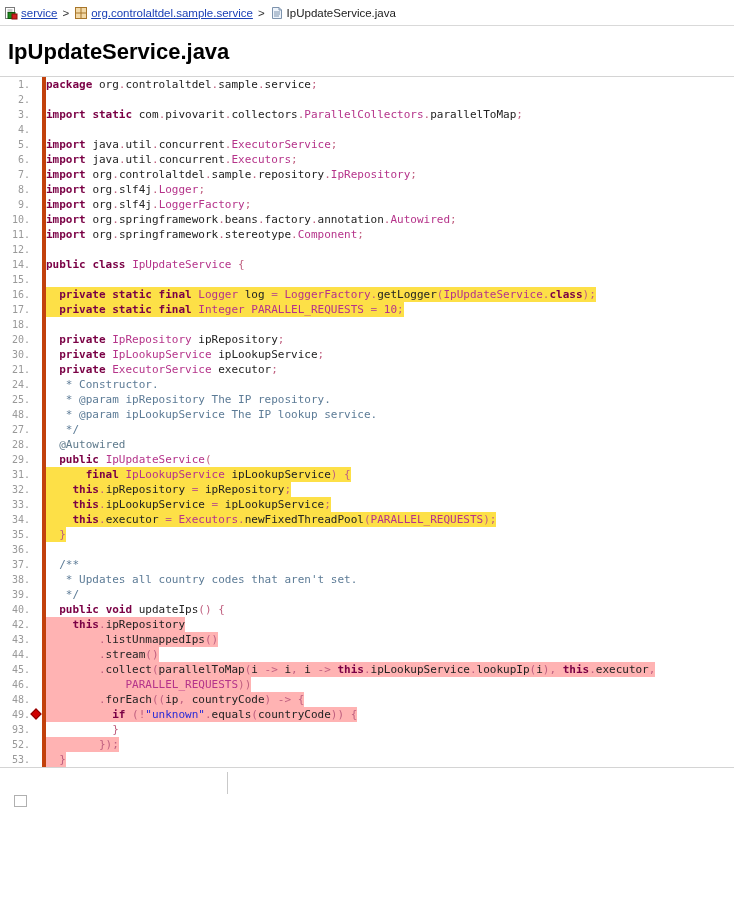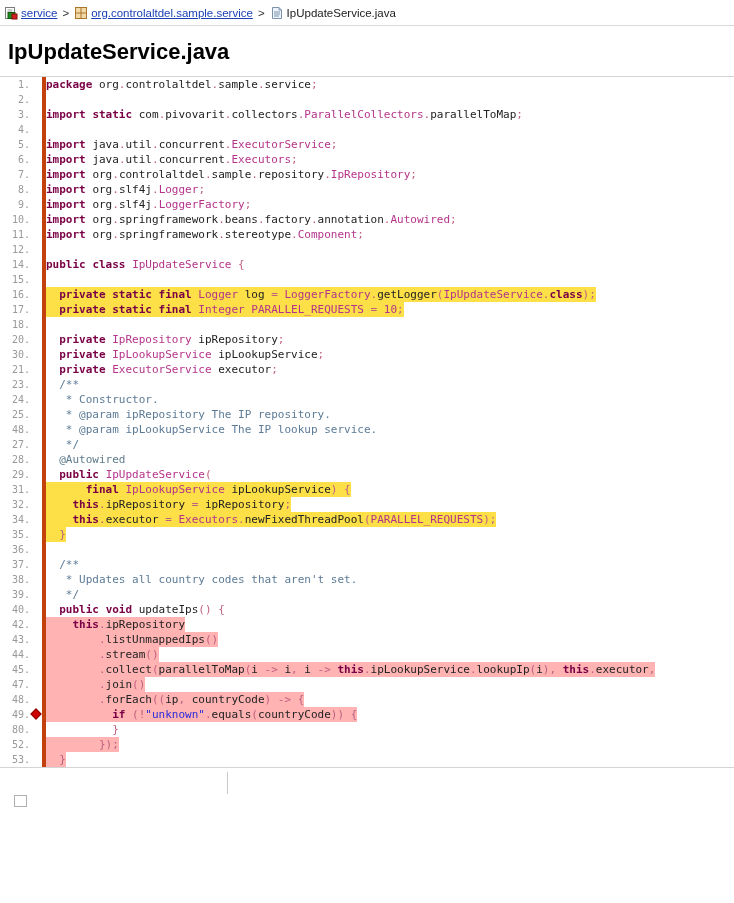--- a/index.html
+++ b/index.html
@@ -283,95 +283,95 @@
           <td class="ln">30.</td>
           <td class="mk"></td>
           <td class="src"><span class="hl">  <span class="kw">private</span> <span class="cls">IpLookupService</span> <span class="pln">ipLookupService</span><span class="sc">;</span></span></td>
         </tr>
         <tr>
           <td class="ln">21.</td>
           <td class="mk"></td>
           <td class="src"><span class="hl">  <span class="kw">private</span> <span class="cls">ExecutorService</span> <span class="pln">executor</span><span class="sc">;</span></span></td>
         </tr>
         <tr>
-          <td class="ln">23.</td>
+          <td class="ln">24.</td>
+          <td class="mk"></td>
+          <td class="src"><span class="hl"><span class="cmt">   * Constructor.</span></span></td>
+        </tr>
+        <tr>
+          <td class="ln">25.</td>
+          <td class="mk"></td>
+          <td class="src"><span class="hl"><span class="cmt">   * @param ipRepository The IP repository.</span></span></td>
+        </tr>
+        <tr>
+          <td class="ln">48.</td>
+          <td class="mk"></td>
+          <td class="src"><span class="hl"><span class="cmt">   * @param ipLookupService The IP lookup service.</span></span></td>
+        </tr>
+        <tr>
+          <td class="ln">27.</td>
+          <td class="mk"></td>
+          <td class="src"><span class="hl"><span class="cmt">   */</span></span></td>
+        </tr>
+        <tr>
+          <td class="ln">28.</td>
+          <td class="mk"></td>
+          <td class="src"><span class="hl">  <span class="ann">@Autowired</span></span></td>
+        </tr>
+        <tr>
+          <td class="ln">29.</td>
+          <td class="mk"></td>
+          <td class="src"><span class="hl">  <span class="kw">public</span> <span class="cls">IpUpdateService</span><span class="sc">(</span></span></td>
+        </tr>
+        <tr>
+          <td class="ln">31.</td>
+          <td class="mk"></td>
+          <td class="src"><span class="hl hl-add">      <span class="kw">final</span> <span class="cls">IpLookupService</span> <span class="pln">ipLookupService</span><span class="sc">)</span> <span class="sc">{</span></span></td>
+        </tr>
+        <tr>
+          <td class="ln">32.</td>
+          <td class="mk"></td>
+          <td class="src"><span class="hl hl-add">    <span class="kw">this</span><span class="sc">.</span><span class="pln">ipRepository</span> <span class="sc">=</span> <span class="pln">ipRepository</span><span class="sc">;</span></span></td>
+        </tr>
+        <tr>
+          <td class="ln">33.</td>
+          <td class="mk"></td>
+          <td class="src"><span class="hl hl-add">    <span class="kw">this</span><span class="sc">.</span><span class="pln">ipLookupService</span> <span class="sc">=</span> <span class="pln">ipLookupService</span><span class="sc">;</span></span></td>
+        </tr>
+        <tr>
+          <td class="ln">34.</td>
+          <td class="mk"></td>
+          <td class="src"><span class="hl hl-add">    <span class="kw">this</span><span class="sc">.</span><span class="pln">executor</span> <span class="sc">=</span> <span class="cls">Executors</span><span class="sc">.</span><span class="pln">newFixedThreadPool</span><span class="sc">(</span><span class="cls">PARALLEL_REQUESTS</span><span class="sc">)</span><span class="sc">;</span></span></td>
+        </tr>
+        <tr>
+          <td class="ln">35.</td>
+          <td class="mk"></td>
+          <td class="src"><span class="hl hl-add">  <span class="sc">}</span></span></td>
+        </tr>
+        <tr>
+          <td class="ln">36.</td>
+          <td class="mk"></td>
+          <td class="src"><span class="hl">&nbsp;</span></td>
+        </tr>
+        <tr>
+          <td class="ln">37.</td>
           <td class="mk"></td>
           <td class="src"><span class="hl"><span class="cmt">  /**</span></span></td>
         </tr>
         <tr>
-          <td class="ln">24.</td>
-          <td class="mk"></td>
-          <td class="src"><span class="hl"><span class="cmt">   * Constructor.</span></span></td>
-        </tr>
-        <tr>
-          <td class="ln">25.</td>
-          <td class="mk"></td>
-          <td class="src"><span class="hl"><span class="cmt">   * @param ipRepository The IP repository.</span></span></td>
-        </tr>
-        <tr>
-          <td class="ln">48.</td>
-          <td class="mk"></td>
-          <td class="src"><span class="hl"><span class="cmt">   * @param ipLookupService The IP lookup service.</span></span></td>
-        </tr>
-        <tr>
-          <td class="ln">27.</td>
+          <td class="ln">38.</td>
+          <td class="mk"></td>
+          <td class="src"><span class="hl"><span class="cmt">   * Updates all country codes that aren't set.</span></span></td>
+        </tr>
+        <tr>
+          <td class="ln">39.</td>
           <td class="mk"></td>
           <td class="src"><span class="hl"><span class="cmt">   */</span></span></td>
         </tr>
         <tr>
-          <td class="ln">28.</td>
-          <td class="mk"></td>
-          <td class="src"><span class="hl">  <span class="ann">@Autowired</span></span></td>
-        </tr>
-        <tr>
-          <td class="ln">29.</td>
-          <td class="mk"></td>
-          <td class="src"><span class="hl">  <span class="kw">public</span> <span class="cls">IpUpdateService</span><span class="sc">(</span></span></td>
-        </tr>
-        <tr>
-          <td class="ln">31.</td>
-          <td class="mk"></td>
-          <td class="src"><span class="hl hl-add">      <span class="kw">final</span> <span class="cls">IpLookupService</span> <span class="pln">ipLookupService</span><span class="sc">)</span> <span class="sc">{</span></span></td>
-        </tr>
-        <tr>
-          <td class="ln">32.</td>
-          <td class="mk"></td>
-          <td class="src"><span class="hl hl-add">    <span class="kw">this</span><span class="sc">.</span><span class="pln">ipRepository</span> <span class="sc">=</span> <span class="pln">ipRepository</span><span class="sc">;</span></span></td>
-        </tr>
-        <tr>
-          <td class="ln">34.</td>
-          <td class="mk"></td>
-          <td class="src"><span class="hl hl-add">    <span class="kw">this</span><span class="sc">.</span><span class="pln">executor</span> <span class="sc">=</span> <span class="cls">Executors</span><span class="sc">.</span><span class="pln">newFixedThreadPool</span><span class="sc">(</span><span class="cls">PARALLEL_REQUESTS</span><span class="sc">)</span><span class="sc">;</span></span></td>
-        </tr>
-        <tr>
-          <td class="ln">35.</td>
-          <td class="mk"></td>
-          <td class="src"><span class="hl hl-add">  <span class="sc">}</span></span></td>
-        </tr>
-        <tr>
-          <td class="ln">36.</td>
-          <td class="mk"></td>
-          <td class="src"><span class="hl">&nbsp;</span></td>
-        </tr>
-        <tr>
-          <td class="ln">37.</td>
-          <td class="mk"></td>
-          <td class="src"><span class="hl"><span class="cmt">  /**</span></span></td>
-        </tr>
-        <tr>
-          <td class="ln">38.</td>
-          <td class="mk"></td>
-          <td class="src"><span class="hl"><span class="cmt">   * Updates all country codes that aren't set.</span></span></td>
-        </tr>
-        <tr>
-          <td class="ln">39.</td>
-          <td class="mk"></td>
-          <td class="src"><span class="hl"><span class="cmt">   */</span></span></td>
-        </tr>
-        <tr>
           <td class="ln">40.</td>
           <td class="mk"></td>
           <td class="src"><span class="hl">  <span class="kw">public</span> <span class="kw">void</span> <span class="pln">updateIps</span><span class="sc">(</span><span class="sc">)</span> <span class="sc">{</span></span></td>
         </tr>
         <tr>
           <td class="ln">42.</td>
           <td class="mk"></td>
           <td class="src"><span class="hl hl-del">    <span class="kw">this</span><span class="sc">.</span><span class="pln">ipRepository</span></span></td>
         </tr>
         <tr>
@@ -383,36 +383,36 @@
           <td class="ln">44.</td>
           <td class="mk"></td>
           <td class="src"><span class="hl hl-del">        <span class="sc">.</span><span class="pln">stream</span><span class="sc">(</span><span class="sc">)</span></span></td>
         </tr>
         <tr>
           <td class="ln">45.</td>
           <td class="mk"></td>
           <td class="src"><span class="hl hl-del">        <span class="sc">.</span><span class="pln">collect</span><span class="sc">(</span><span class="pln">parallelToMap</span><span class="sc">(</span><span class="pln">i</span> <span class="sc">-</span><span class="sc">&gt;</span> <span class="pln">i</span><span class="sc">,</span> <span class="pln">i</span> <span class="sc">-</span><span class="sc">&gt;</span> <span class="kw">this</span><span class="sc">.</span><span class="pln">ipLookupService</span><span class="sc">.</span><span class="pln">lookupIp</span><span class="sc">(</span><span class="pln">i</span><span class="sc">)</span><span class="sc">,</span> <span class="kw">this</span><span class="sc">.</span><span class="pln">executor</span><span class="sc">,</span></span></td>
         </tr>
         <tr>
-          <td class="ln">47.</td>
-          <td class="mk"></td>
-          <td class="src"><span class="hl hl-del">        <span class="sc">.</span><span class="pln">join</span><span class="sc">(</span><span class="sc">)</span></span></td>
+          <td class="ln">46.</td>
+          <td class="mk"></td>
+          <td class="src"><span class="hl hl-del">            <span class="cls">PARALLEL_REQUESTS</span><span class="sc">)</span><span class="sc">)</span></span></td>
         </tr>
         <tr>
           <td class="ln">48.</td>
           <td class="mk"></td>
           <td class="src"><span class="hl hl-del">        <span class="sc">.</span><span class="pln">forEach</span><span class="sc">(</span><span class="sc">(</span><span class="pln">ip</span><span class="sc">,</span> <span class="pln">countryCode</span><span class="sc">)</span> <span class="sc">-</span><span class="sc">&gt;</span> <span class="sc">{</span></span></td>
         </tr>
         <tr>
           <td class="ln">49.</td>
           <td class="mk"><span class="diamond"></span></td>
           <td class="src"><span class="hl hl-del">          <span class="kw">if</span> <span class="sc">(</span><span class="sc">!</span><span class="str">"unknown"</span><span class="sc">.</span><span class="pln">equals</span><span class="sc">(</span><span class="pln">countryCode</span><span class="sc">)</span><span class="sc">)</span> <span class="sc">{</span></span></td>
         </tr>
         <tr>
-          <td class="ln">80.</td>
+          <td class="ln">93.</td>
           <td class="mk"></td>
           <td class="src"><span class="hl">          <span class="sc">}</span></span></td>
         </tr>
         <tr>
           <td class="ln">52.</td>
           <td class="mk"></td>
           <td class="src"><span class="hl hl-del">        <span class="sc">}</span><span class="sc">)</span><span class="sc">;</span></span></td>
         </tr>
         <tr>
           <td class="ln">53.</td>

